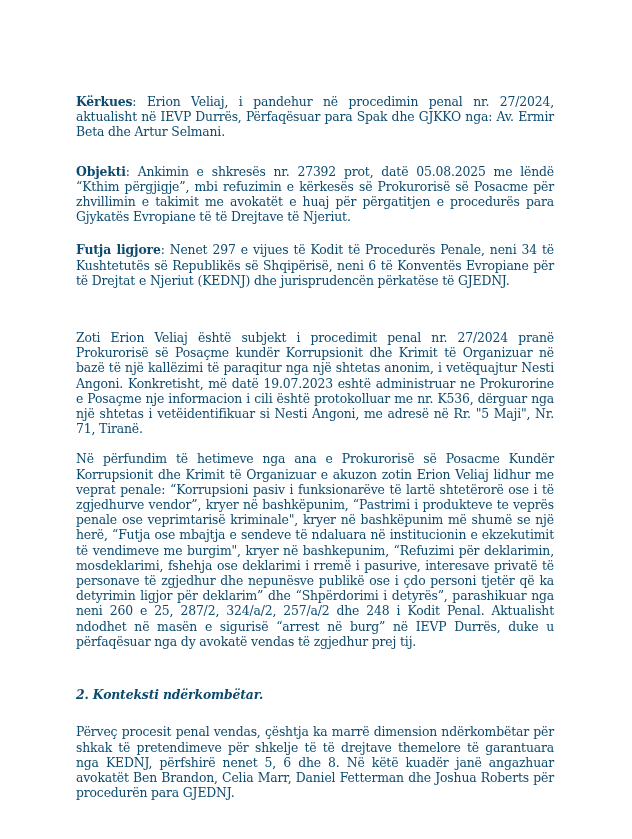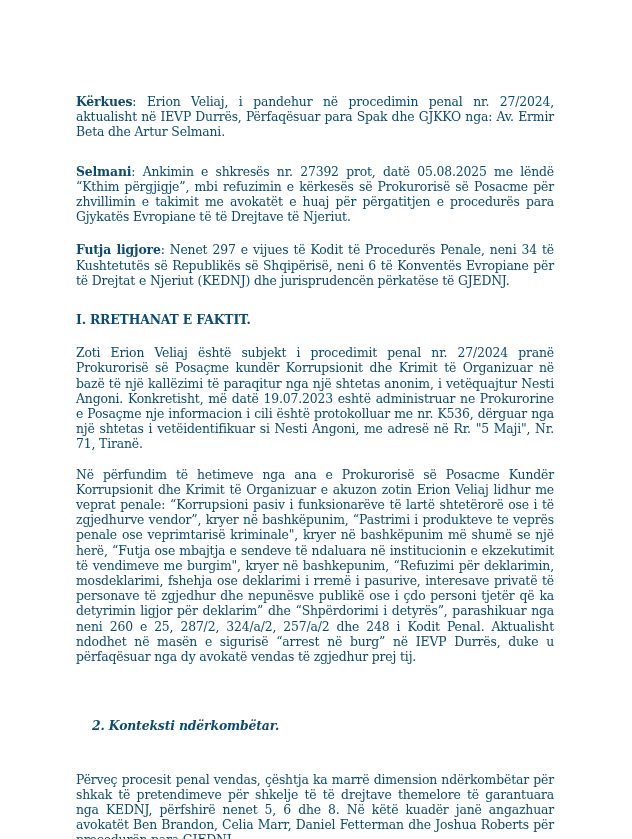--- a/index.html
+++ b/index.html
@@ -8,40 +8,39 @@
     position: absolute; left: 76px; top: 94px; width: 478px;
     font-family: "DejaVu Serif", "Liberation Serif", serif;
     font-size: 12.4px; line-height: 15.2px; color: #0c4a6e;
     letter-spacing: -0.15px;
   }
   .p { margin: 0; text-align: justify; }
   .p strong { font-weight: bold; }
   .gap-lg { height: 24px; }
   .gap-md { height: 18px; }
   .heading { font-weight: bold; margin: 0; }
-  .heading-italic { font-weight: bold; font-style: italic; margin: 16px; }
+  .heading-italic { font-weight: bold; font-style: italic; margin: 0; }
 </style>
 </head>
 <body>
 
 <div class="page">
 
   <p class="p"><strong>Kërkues</strong><span>: Erion Veliaj, i pandehur në procedimin penal nr. 27/2024, aktualisht në IEVP Durrës, Përfaqësuar para Spak dhe GJKKO nga: Av. Ermir Beta dhe Artur Selmani.</span></p>
 
   <div class="gap-lg"></div>
 
-  <p class="p"><strong>Selmani</strong><span>: Ankimin e shkresës nr. 27392 prot, datë 05.08.2025 me lëndë “Kthim përgjigje”, mbi refuzimin e kërkesës së Prokurorisë së Posacme për zhvillimin e takimit me avokatët e huaj për përgatitjen e procedurës para Gjykatës Evropiane të të Drejtave të Njeriut.</span></p>
+  <p class="p"><strong>Objekti</strong><span>: Ankimin e shkresës nr. 27392 prot, datë 05.08.2025 me lëndë “Kthim përgjigje”, mbi refuzimin e kërkesës së Prokurorisë së Posacme për zhvillimin e takimit me avokatët e huaj për përgatitjen e procedurës para Gjykatës Evropiane të të Drejtave të Njeriut.</span></p>
 
   <div class="gap-md"></div>
 
   <p class="p"><strong>Futja ligjore</strong><span>: Nenet 297 e vijues të Kodit të Procedurës Penale, neni 34 të Kushtetutës së Republikës së Shqipërisë, neni 6 të Konventës Evropiane për të Drejtat e Njeriut (KEDNJ) dhe jurisprudencën përkatëse të GJEDNJ.</span></p>
 
   <div class="gap-lg"></div>
 
-  <p class="heading">I. RRETHANAT E FAKTIT.</p>
 
   <div class="gap-md"></div>
 
   <p class="p">Zoti Erion Veliaj është subjekt i procedimit penal nr. 27/2024 pranë Prokurorisë së Posaçme kundër Korrupsionit dhe Krimit të Organizuar në bazë të një kallëzimi të paraqitur nga një shtetas anonim, i vetëquajtur Nesti Angoni. Konkretisht, më datë 19.07.2023 eshtë administruar ne Prokurorine e Posaçme nje informacion i cili është protokolluar me nr. K536, dërguar nga një shtetas i vetëidentifikuar si Nesti Angoni, me adresë në Rr. "5 Maji", Nr. 71, Tiranë.</p>
 
   <div style="height:15px"></div>
 
   <p class="p">Në përfundim të hetimeve nga ana e Prokurorisë së Posacme Kundër Korrupsionit dhe Krimit të Organizuar e akuzon zotin Erion Veliaj lidhur me veprat penale: “Korrupsioni pasiv i funksionarëve të lartë shtetërorë ose i të zgjedhurve vendor”, kryer në bashkëpunim, “Pastrimi i produkteve te veprës penale ose veprimtarisë kriminale", kryer në bashkëpunim më shumë se një herë, “Futja ose mbajtja e sendeve të ndaluara në institucionin e ekzekutimit të vendimeve me burgim", kryer në bashkepunim, “Refuzimi për deklarimin, mosdeklarimi, fshehja ose deklarimi i rremë i pasurive, interesave privatë të personave të zgjedhur dhe nepunësve publikë ose i çdo personi tjetër që ka detyrimin ligjor për deklarim” dhe “Shpërdorimi i detyrës”, parashikuar nga neni 260 e 25, 287/2, 324/a/2, 257/a/2 dhe 248 i Kodit Penal. Aktualisht ndodhet në masën e sigurisë “arrest në burg” në IEVP Durrës, duke u përfaqësuar nga dy avokatë vendas të zgjedhur prej tij.</p>
 
   <div style="height:38px"></div>

